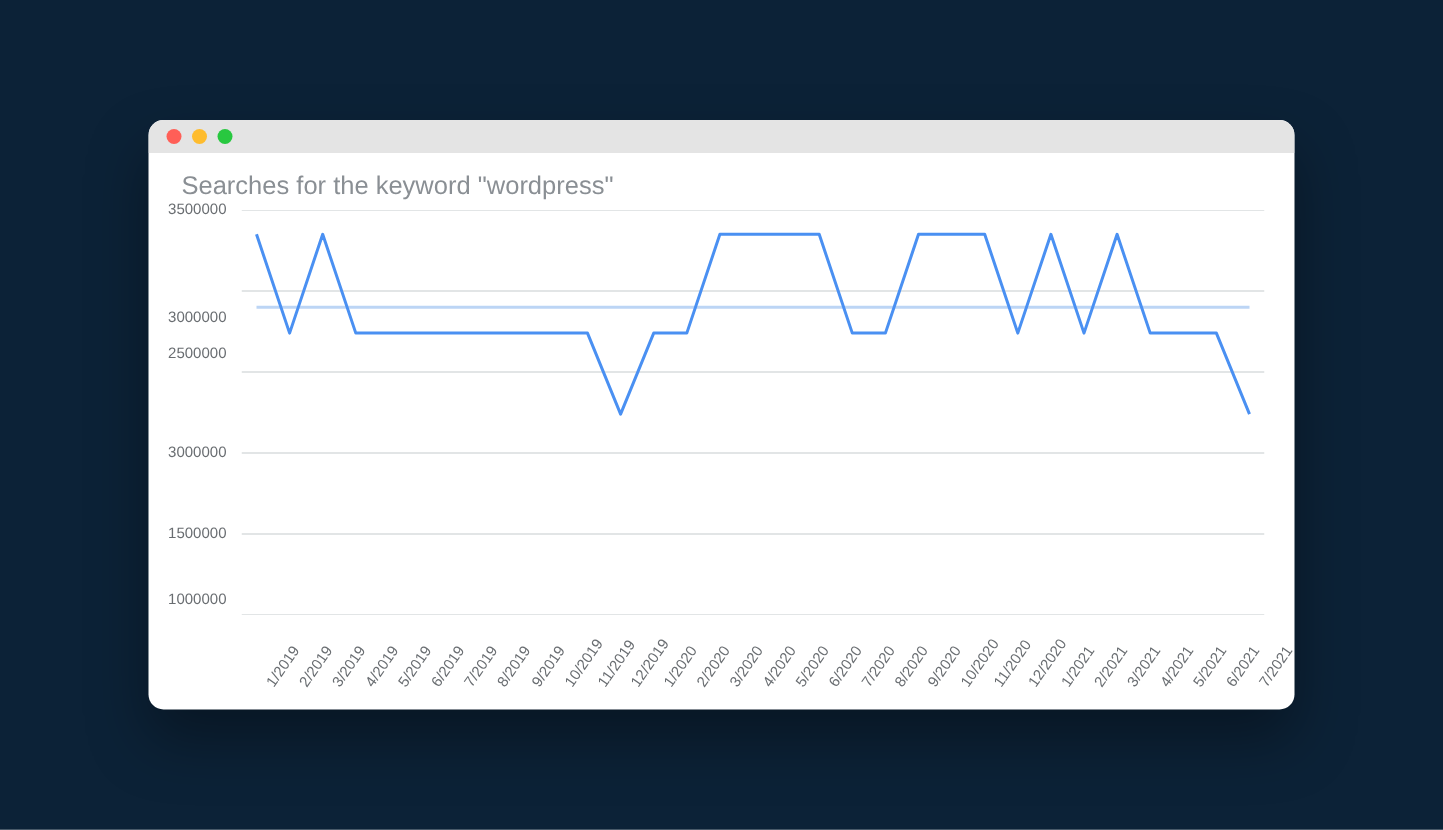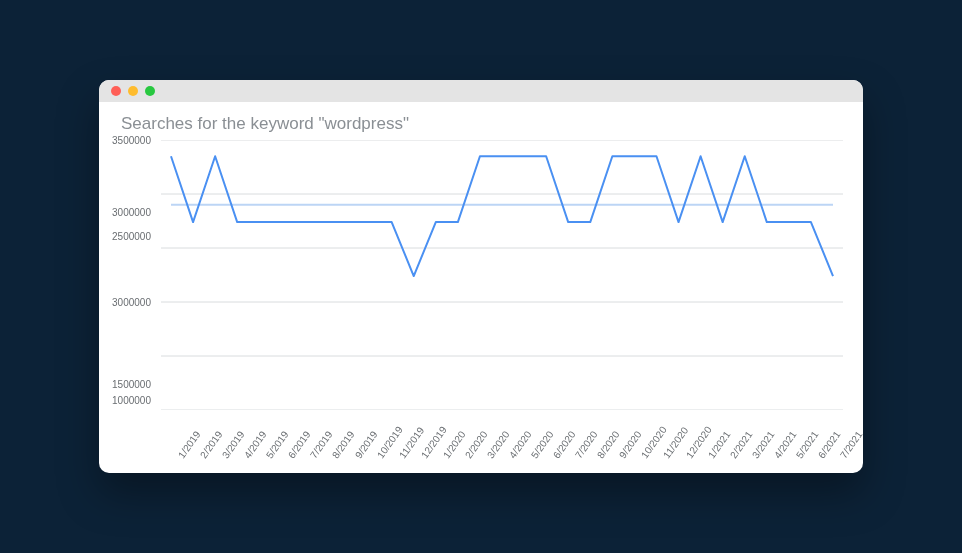--- a/index.html
+++ b/index.html
@@ -93,21 +93,21 @@
   <div class="titlebar">
     <div class="tl-dot red"></div>
     <div class="tl-dot yellow"></div>
     <div class="tl-dot green"></div>
   </div>
 
   <div class="chart-title">Searches for the keyword "wordpress"</div>
 
   <div class="y-labels">
       <div class="y-label" style="top: 260px;">1000000</div>
-      <div class="y-label" style="top: 216px; margin-top: 28px;">1500000</div>
+      <div class="y-label" style="top: 216px;">1500000</div>
       <div class="y-label" style="top: 162px;">3000000</div>
       <div class="y-label" style="top: 96px;">2500000</div>
       <div class="y-label" style="top: 72px;">3000000</div>
       <div class="y-label" style="top: 0px; text-align: center;">3500000</div>
     </div>
 
   <svg class="plot" viewBox="0 0 682 270" preserveAspectRatio="none">
     <g id="gridlines">
         <line x1="0" x2="682" y1="270" y2="270" stroke="#d9dcde" stroke-width="1"></line>
         <line x1="0" x2="682" y1="216" y2="216" stroke="#d9dcde" stroke-width="1"></line>

